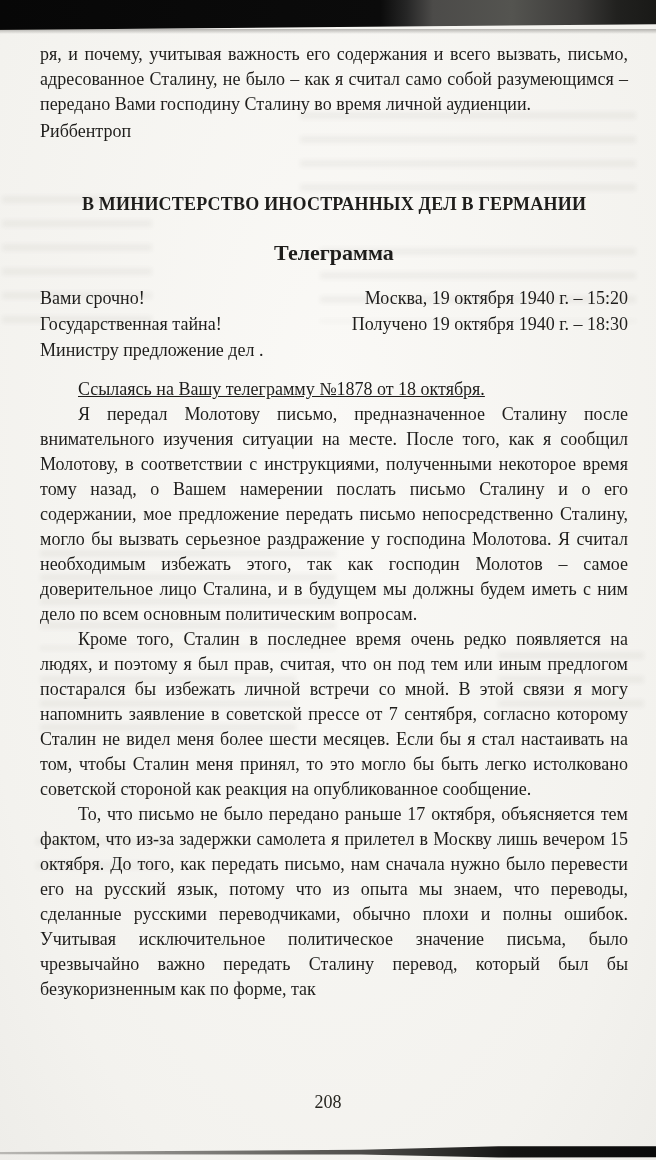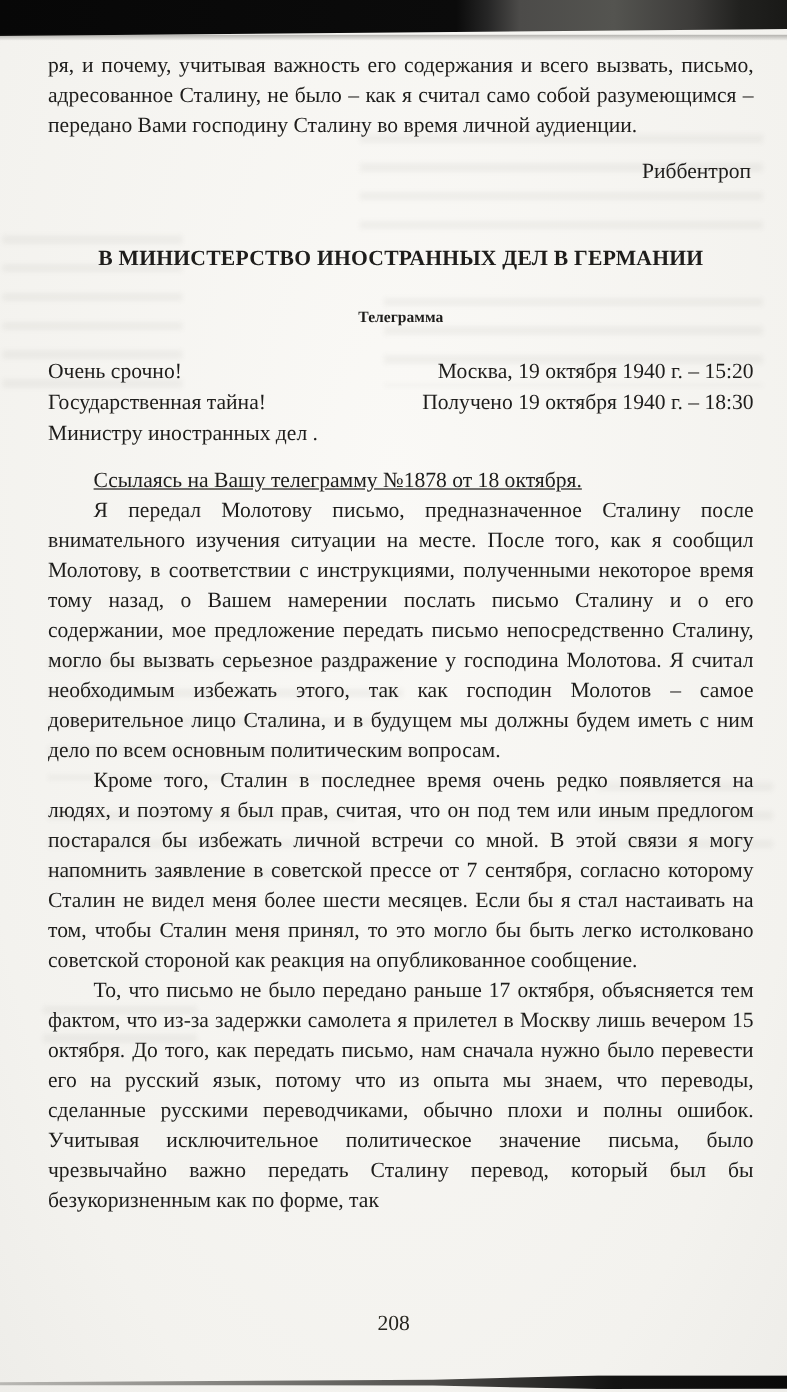--- a/index.html
+++ b/index.html
@@ -34,27 +34,27 @@
     opacity:0.12;
     pointer-events:none;
   }
   
   .content{
     position:absolute;left:40px;top:42px;width:588px;
     font-size:18px;line-height:25px;
   }
   .body{margin:0;text-align:justify;}
   .indent{text-indent:38px;}
-  .signature{margin:13px 2px 0 0;text-align:right;}
+  .signature{margin:2px 2px 0 0;text-align:left;}
   .doc-heading{
     margin:21px 0 0 0;text-align:center;font-weight:bold;
     font-size:18px;line-height:26px;letter-spacing:0.2px;
   }
   .doc-subheading{
-    margin:23px 0 0 0;text-align:center;font-weight:bold;font-size:13px;line-height:26px;
+    margin:23px 0 0 0;text-align:center;font-weight:bold;font-size:22px;line-height:26px;
   }
   .telegram-header{margin-top:19px;line-height:26px;}
   .th-row{display:flex;justify-content:space-between;}
   .reference{margin-top:14px;text-decoration:underline;}
   .page-number{
     position:absolute;left:0;top:1092px;width:656px;
     text-align:center;font-size:18px;color:#26251f;
   }
 </style>
 </head>
@@ -81,29 +81,29 @@
 
     <div class="doc-heading">
       <br>
       <span>В МИНИСТЕРСТВО ИНОСТРАННЫХ ДЕЛ В ГЕРМАНИИ</span>
     </div>
 
     <div class="doc-subheading">Телеграмма</div>
 
     <div class="telegram-header">
       <div class="th-row">
-        <span>Очень срочно!</span>
+        <span>Вами срочно!</span>
         <span>Москва, 19 октября 1940 г. – 15:20</span>
       </div>
       <div class="th-row">
         <span>Государственная тайна!</span>
         <span>Получено 19 октября 1940 г. – 18:30</span>
       </div>
       <div class="th-row">
-        <span>Министру иностранных дел .</span>
+        <span>Министру предложение дел .</span>
       </div>
     </div>
 
     <p class="body indent reference">Ссылаясь на Вашу телеграмму №1878 от 18 октября.</p>
 
     <p class="body indent">Я передал Молотову письмо, предназначенное Сталину после внимательного изучения ситуации на месте. После того, как я сообщил Молотову, в соответствии с инструкциями, полученными некоторое время тому назад, о Вашем намерении послать письмо Сталину и о его содержании, мое предложение передать письмо непосредственно Сталину, могло бы вызвать серьезное раздражение у господина Молотова. Я считал необходимым избежать этого, так как господин Молотов – самое доверительное лицо Сталина, и в будущем мы должны будем иметь с ним дело по всем основным политическим вопросам.</p>
 
     <p class="body indent">Кроме того, Сталин в последнее время очень редко появляется на людях, и поэтому я был прав, считая, что он под тем или иным предлогом постарался бы избежать личной встречи со мной. В этой связи я могу напомнить заявление в советской прессе от 7 сентября, согласно которому Сталин не видел меня более шести месяцев. Если бы я стал настаивать на том, чтобы Сталин меня принял, то это могло бы быть легко истолковано советской стороной как реакция на опубликованное сообщение.</p>
 
     <p class="body indent">То, что письмо не было передано раньше 17 октября, объясняется тем фактом, что из-за задержки самолета я прилетел в Москву лишь вечером 15 октября. До того, как передать письмо, нам сначала нужно было перевести его на русский язык, потому что из опыта мы знаем, что переводы, сделанные русскими переводчиками, обычно плохи и полны ошибок. Учитывая исключительное политическое значение письма, было чрезвычайно важно передать Сталину перевод, который был бы безукоризненным как по форме, так</p>

